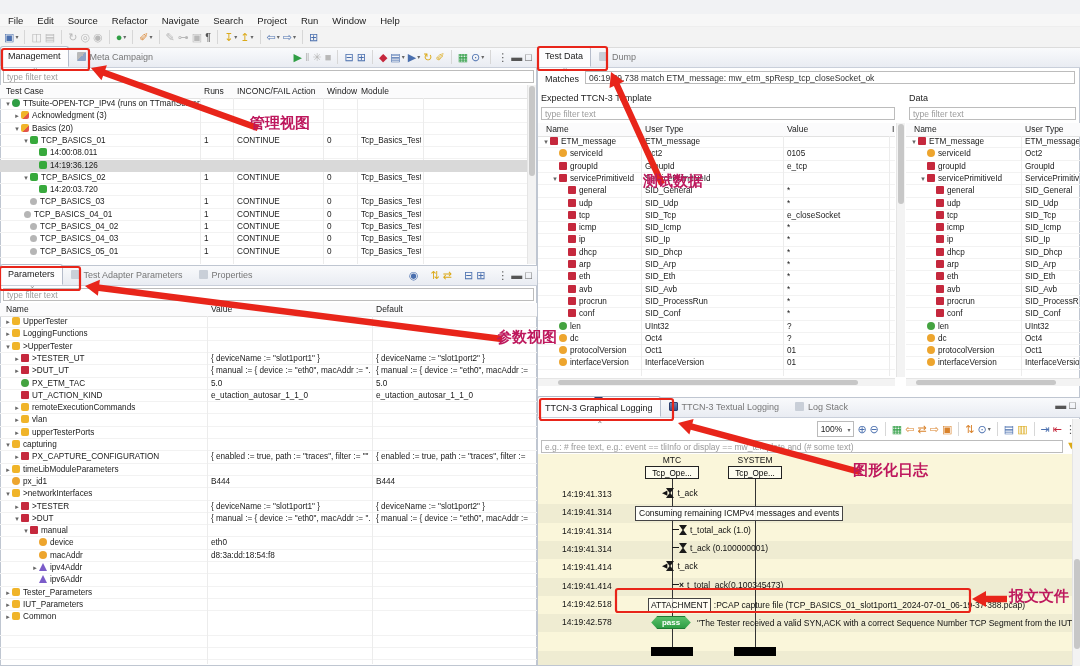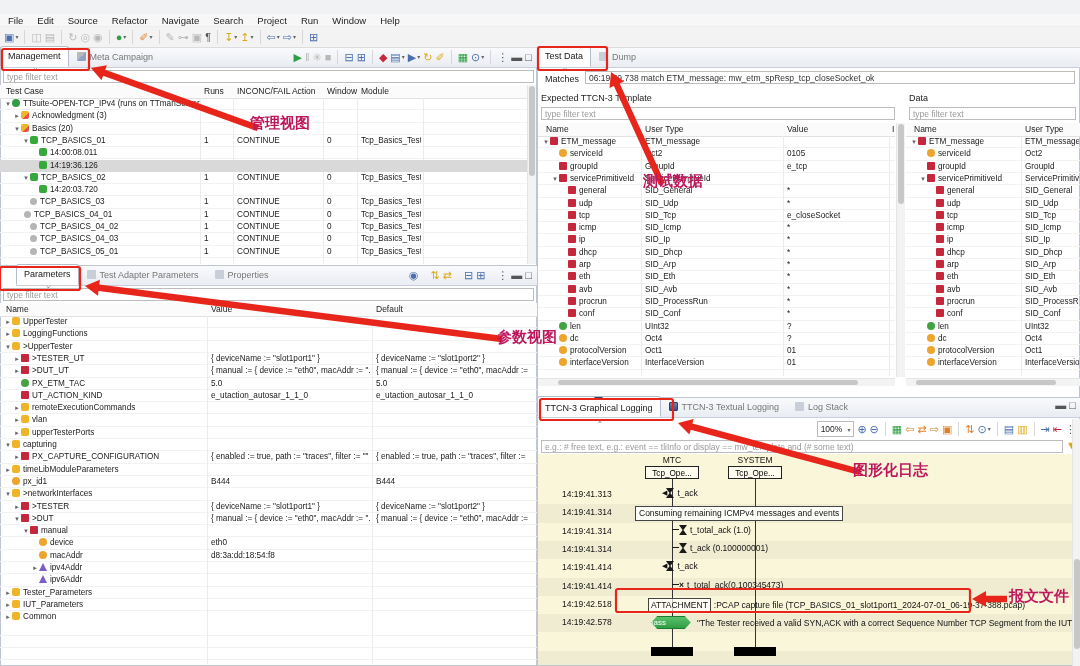--- a/index.html
+++ b/index.html
@@ -65,21 +65,21 @@
   .lifeline{position:absolute;width:1px;background:#333;}
   .ll-name{position:absolute;font-size:8.5px;color:#111;text-align:center;width:80px;}
   .ll-box{position:absolute;width:54px;height:13px;border:1.5px solid #222;background:#fdfcee;font-size:8.2px;line-height:13px;text-align:center;box-sizing:border-box;}
   .log-time{position:absolute;left:24px;font-size:8.5px;color:#111;}
   .log-event{position:absolute;display:flex;align-items:center;font-size:8.5px;color:#111;white-space:nowrap;}
   .hline{width:7px;height:1px;background:#1a1a1a;}
   .stoparrow{font-size:7px;margin-right:-1px;}
   .evtext{margin-left:3px;}
   .notebox{border:1px solid #444;background:rgba(255,255,252,.92);padding:0 3px;font-size:8.5px;line-height:13px;height:13px;}
   .attbox{border:1px solid #444;background:rgba(255,255,252,.7);padding:0 2px;font-size:8.5px;line-height:12px;height:12px;}
-  .lens{width:44px;height:11px;background:linear-gradient(#59c06a,#2f9e44);border:1px solid #1d7a33;color:#fff;font-size:8px;font-weight:normal;line-height:11px;clip-path:polygon(7% 50%,20% 0,80% 0,93% 50%,80% 100%,20% 100%);}
+  .lens{width:44px;height:11px;background:linear-gradient(#59c06a,#2f9e44);border:1px solid #1d7a33;color:#fff;font-size:8px;font-weight:bold;text-align:center;line-height:11px;clip-path:polygon(7% 50%,20% 0,80% 0,93% 50%,80% 100%,20% 100%);}
   .stopbar{position:absolute;width:42px;height:9px;background:#000;}
   .zoombox{display:inline-flex;align-items:center;border:1px solid #bbb;background:#fff;height:14px;font-size:8.5px;padding:0 3px;gap:4px;color:#222;}
   
   #ann{position:absolute;left:0;top:0;width:1080px;height:666px;pointer-events:none;}
   .ann-label{position:absolute;color:#be185d;font-weight:bold;font-size:15px;white-space:nowrap;pointer-events:none;}
 </style>
 </head>
 <body>
 
 <div id="app">
@@ -237,21 +237,21 @@
         <span class="cell" style="left: 237px; width: 84px;">CONTINUE</span>
         <span class="cell" style="left: 327px; width: 28px;">0</span>
         <span class="cell" style="left: 361px; width: 60px;">Tcp_Basics_Test...</span>
       </div>
     </div>
   <div class="vscroll" style="left:527px;top:85px;height:179px;">
       <div class="thumb" style="top:1px;height:90px;"></div>
     </div>
 
   <div class="panel" style="left:0;top:266px;width:537px;height:400px;"></div>
-  <div class="tabbar" id="param-tabbar" style="left:16px;top:266px;width:537px;">
+  <div class="tabbar" id="param-tabbar" style="left:0;top:266px;width:537px;">
       <div class="tab active">
         <span class="tic tic-parameters"></span>
         <span class="tablabel">Parameters</span>
         <span class="tabx">×</span>
       </div>
       <div class="tab">
         <span class="tic tic-adapter"></span>
         <span class="tablabel">Test Adapter Parameters</span>
       </div>
       <div class="tab">

